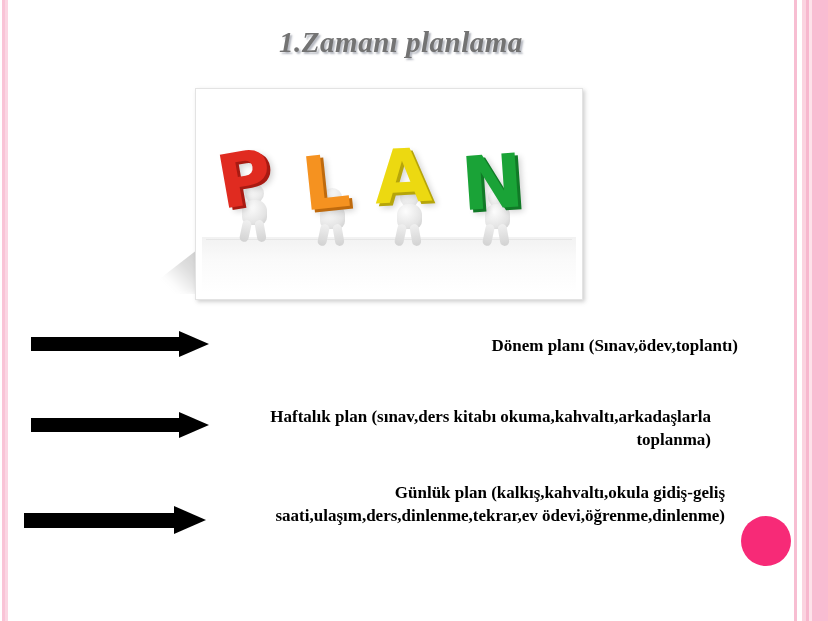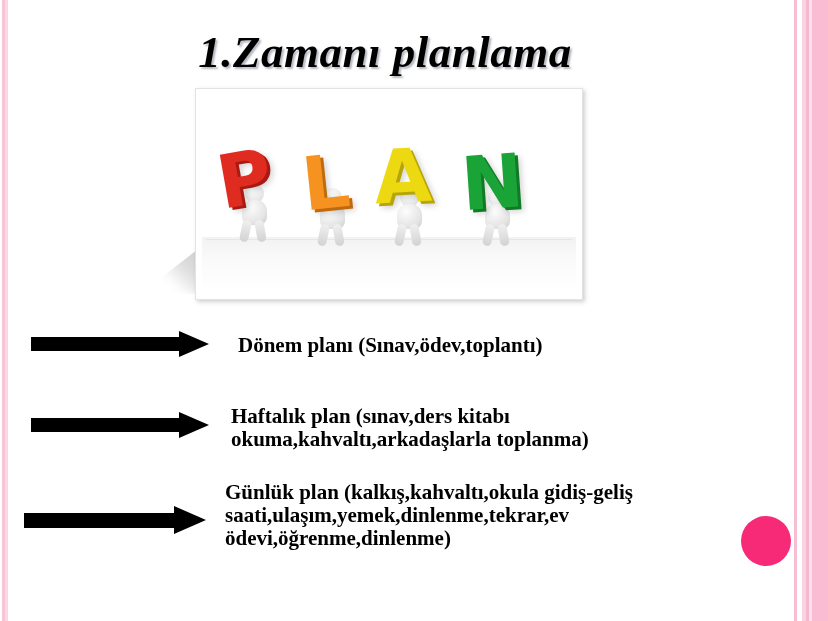--- a/index.html
+++ b/index.html
@@ -30,30 +30,30 @@
   .stripe-r-a { left: 794px; width: 3px;  background: #f7bed2; }
   .stripe-r-b { left: 797px; width: 5px;  background: #ffffff; }
   .stripe-r-c { left: 802px; width: 4px;  background: #fbd3e0; }
   .stripe-r-d { left: 806px; width: 3px;  background: #f7b7ce; }
   .stripe-r-e { left: 809px; width: 3px;  background: #fde2ea; }
   .stripe-r-f { left: 812px; width: 16px; background: #f9bcd2; }
 
   
   .title {
     position: absolute;
-    left: 0;
+    left: 16px;
     top: 26px;
     width: 770px;
     text-align: center;
     font-family: "Liberation Serif", serif;
     font-weight: bold;
     font-style: italic;
-    font-size: 45px;
+    font-size: 29px;
     letter-spacing: 0.5px;
-    color: #000000;
+    color: #737373;
     text-shadow: 2px 2px 2px rgba(120,125,140,0.55);
     white-space: nowrap;
   }
 
   
   .pic-shadow {
     position: absolute;
     left: 140px;
     top: 236px;
     width: 75px;
@@ -172,22 +172,23 @@
   .arrow-3 { left: 24px; top: 506px; width: 182px; height: 28px; }
   .arrow-3 .shaft { top: 7px; width: 150px; height: 15px; }
   .arrow-3 .head  { left: 150px; top: 0; border-width: 14px 0 14px 32px; }
 
   
   .bullet {
     position: absolute;
     font-family: "Liberation Serif", serif;
     font-weight: bold;
     color: #000000;
-    font-size: 21px;
+    font-size: 17px;
     line-height: 23px;
+    text-align: right;
   }
   .bullet-1 { left: 238px; top: 334px; width: 500px; }
   .bullet-2 { left: 231px; top: 405px; width: 480px; }
   .bullet-3 { left: 225px; top: 481px; width: 500px; }
 
   
   .pink-dot {
     position: absolute;
     left: 741px;
     top: 516px;
@@ -261,17 +262,17 @@
   <div class="arrow arrow-2">
     <div class="shaft"></div>
     <div class="head"></div>
   </div>
   <div class="bullet bullet-2">Haftalık plan (sınav,ders kitabı okuma,kahvaltı,arkadaşlarla toplanma)</div>
 
   <div class="arrow arrow-3">
     <div class="shaft"></div>
     <div class="head"></div>
   </div>
-  <div class="bullet bullet-3">Günlük plan (kalkış,kahvaltı,okula gidiş-geliş saati,ulaşım,yemek,dinlenme,tekrar,ev ödevi,öğrenme,dinlenme)</div>
+  <div class="bullet bullet-3">Günlük plan (kalkış,kahvaltı,okula gidiş-geliş saati,ulaşım,ders,dinlenme,tekrar,ev ödevi,öğrenme,dinlenme)</div>
 
   <div class="pink-dot"></div>
 
 </div>
 
 </body></html>

